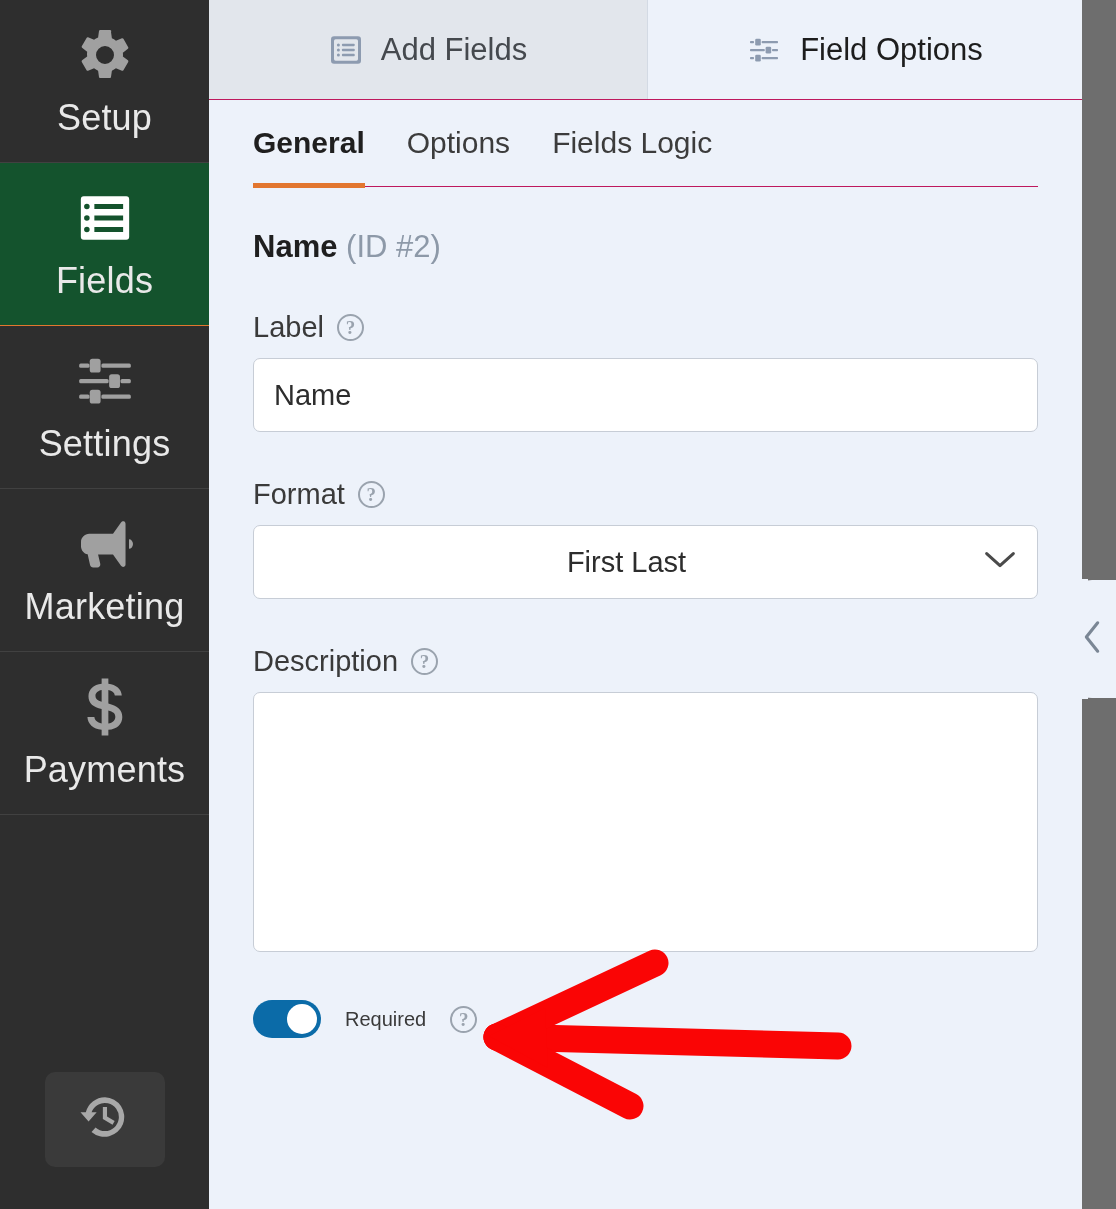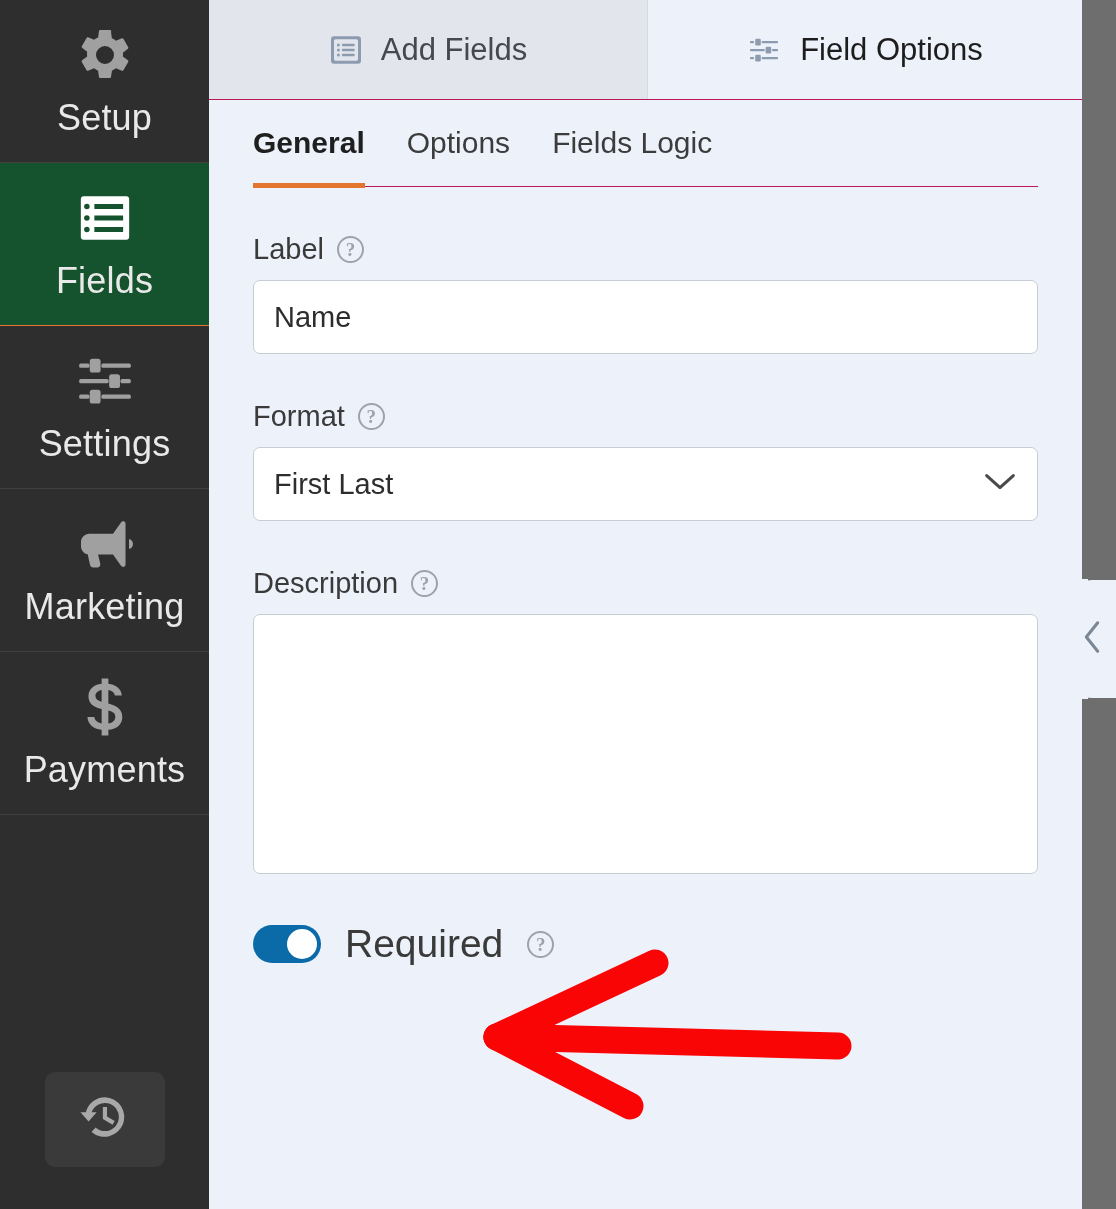--- a/index.html
+++ b/index.html
@@ -199,20 +199,21 @@
     box-sizing: border-box;
     background: #ffffff;
     border: 1px solid #c7cdd6;
     border-radius: 7px;
     font-size: 29px;
     color: #2d2d2d;
     padding: 0 58px 0 20px;
     display: flex; align-items: center;
     cursor: pointer;
     user-select: none;
+    justify-content: center;
   }
   .select-chevron {
     position: absolute;
     right: 22px; top: 50%;
     transform: translateY(-50%);
     pointer-events: none;
   }
   .textarea-input {
     width: 100%;
     height: 260px;
@@ -242,21 +243,21 @@
     flex: 0 0 auto;
   }
   .toggle .knob {
     position: absolute;
     top: 4px; right: 4px;
     width: 30px; height: 30px;
     border-radius: 50%;
     background: #ffffff;
   }
   #required-label {
-    font-size: 39px;
+    font-size: 20px;
     color: #3a3a3a;
     white-space: nowrap;
   }
 
   
   #right-strip {
     position: absolute;
     left: 1082px; top: 0;
     width: 34px; height: 1209px;
     background: #6e6e6e;
@@ -407,20 +408,24 @@
       <div class="subtab">
         <span>Options</span>
       </div>
       <div class="subtab">
         <span>Fields Logic</span>
       </div>
     </div>
 
     <div id="panel-body">
 
+      <div id="field-heading">
+        <span class="fh-name">Name</span>
+        <span class="fh-id">(ID #2)</span>
+      </div>
 
       <div class="form-row">
         <div class="form-label">
           <span>Label</span>
           <span class="help-icon">?</span>
         </div>
         <input class="text-input" type="text" value="Name" style="">
       </div>
 
       <div class="form-row">

